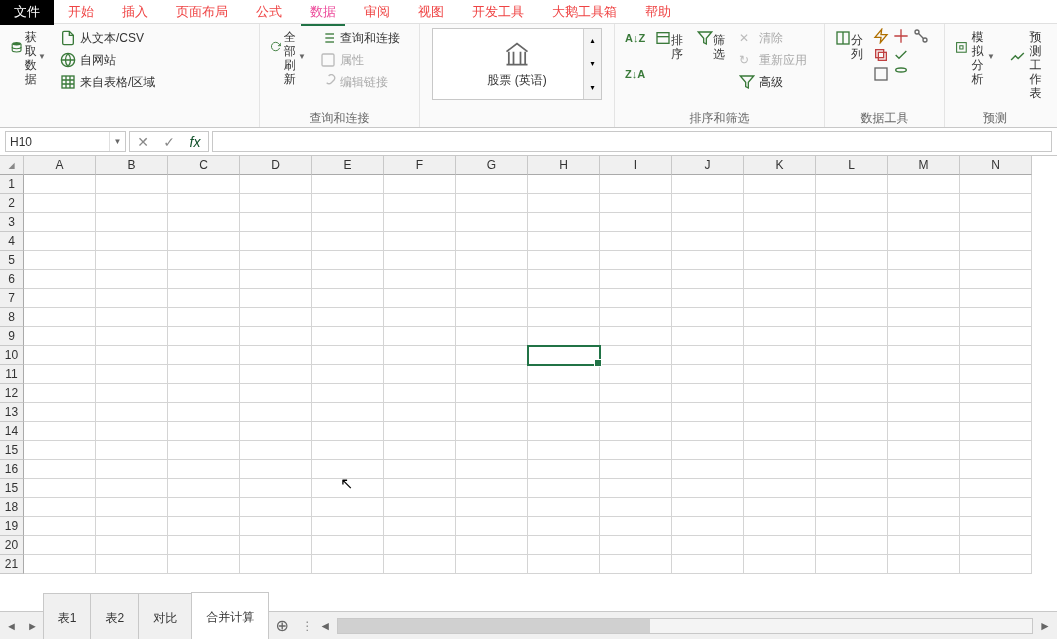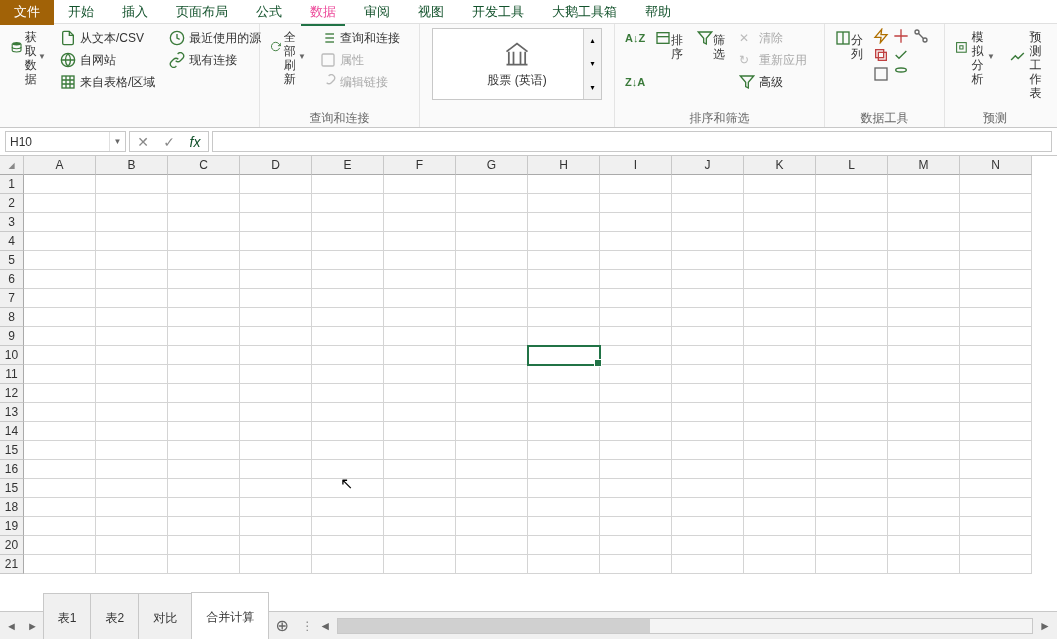--- a/index.html
+++ b/index.html
@@ -1,21 +1,21 @@
 <!DOCTYPE html>
 <html><head>
 <meta charset="utf-8">
 <style>
   * { margin: 0; padding: 0; box-sizing: border-box; }
   body { font-family: "Microsoft YaHei", "Segoe UI", sans-serif; font-size: 12px; background: #fff; color: #333; user-select: none; width: 1057px; height: 639px; overflow: hidden; position: relative; }
 
   
   .tabs-row { display: flex; align-items: center; height: 24px; background: #fff; border-bottom: 1px solid #e0e0e0; }
-  .tab { padding: 4px 14px; font-size: 13px; color: #14532d; cursor: pointer; }
-  .tab.file { background: #a16207; color: #fff; }
+  .tab { padding: 4px 14px; font-size: 13px; color: #ef4444; cursor: pointer; }
+  .tab.file { background: #000000; color: #fff; }
   .tab.active { color: #ec4899; position: relative; }
   .tab.active::after { content: ""; position: absolute; left: 10%; right: 10%; bottom: -1px; height: 2px; background: #217346; }
 
   
   .ribbon { height: 104px; background: #fafafa; border-bottom: 1px solid #c8c8c8; display: flex; }
   .group { border-right: 1px solid #e4e4e4; display: flex; flex-direction: column; justify-content: space-between; padding: 4px 6px 0 6px; }
   .group-body { display: flex; align-items: flex-start; gap: 6px; flex: 1; }
   .group-label { text-align: center; font-size: 12px; color: #666; height: 18px; line-height: 18px; }
   .big-btn { display: flex; flex-direction: row; align-items: center; justify-content: center; width: 44px; padding: 2px 4px; cursor: pointer; text-align: center; font-size: 12px; line-height: 14px; }
   .big-btn .ic { width: 32px; height: 32px; margin-bottom: 2px; color: #3a7a3a; }
@@ -116,36 +116,20 @@
             <span>自网站</span>
           </div>
         <div class="small-btn">
             <span class="ic"><svg viewBox="0 0 24 24" fill="none" stroke="currentColor" stroke-width="2">
                 <rect x="3" y="3" width="18" height="18"></rect>
                 <path d="M3 9h18M3 15h18M9 3v18M15 3v18"></path>
               </svg></span>
             <span>来自表格/区域</span>
           </div>
       </div>
-      <div class="small-col">
-        <div class="small-btn">
-            <span class="ic"><svg viewBox="0 0 24 24" fill="none" stroke="currentColor" stroke-width="2">
-                <circle cx="12" cy="12" r="10"></circle>
-                <polyline points="12 6 12 12 16 14"></polyline>
-              </svg></span>
-            <span>最近使用的源</span>
-          </div>
-        <div class="small-btn">
-            <span class="ic"><svg viewBox="0 0 24 24" fill="none" stroke="currentColor" stroke-width="2">
-                <path d="M10 13a5 5 0 0 0 7 0l4-4a5 5 0 0 0-7-7l-1 1"></path>
-                <path d="M14 11a5 5 0 0 0-7 0l-4 4a5 5 0 0 0 7 7l1-1"></path>
-              </svg></span>
-            <span>现有连接</span>
-          </div>
-      </div>
     </div>
   </div>
 
   <div class="group" style="width:160px">
     <div class="group-body">
       <div class="big-btn">
         <span class="ic"><svg viewBox="0 0 24 24" fill="none" stroke="currentColor" stroke-width="2">
               <polyline points="23 4 23 10 17 10"></polyline>
               <path d="M20.5 15a9 9 0 1 1-2-9.5L23 10"></path>
             </svg></span>
@@ -189,21 +173,21 @@
           <button>▴</button>
           <button>▾</button>
           <button>▾</button>
         </div>
       </div>
     </div>
   </div>
 
   <div class="group" style="width:210px">
     <div class="group-body">
-      <div class="small-col" style="justify-content:center;gap:24px">
+      <div class="small-col" style="justify-content:center;gap:16px">
         <div class="small-btn">
             <span class="ic" style="font-size:11px;font-weight:bold">A↓Z</span>
           </div>
         <div class="small-btn">
             <span class="ic" style="font-size:11px;font-weight:bold">Z↓A</span>
           </div>
       </div>
       <div class="big-btn" style="width:36px">
         <span class="ic"><svg viewBox="0 0 24 24" fill="none" stroke="currentColor" stroke-width="2">
               <rect x="3" y="4" width="18" height="16"></rect>

